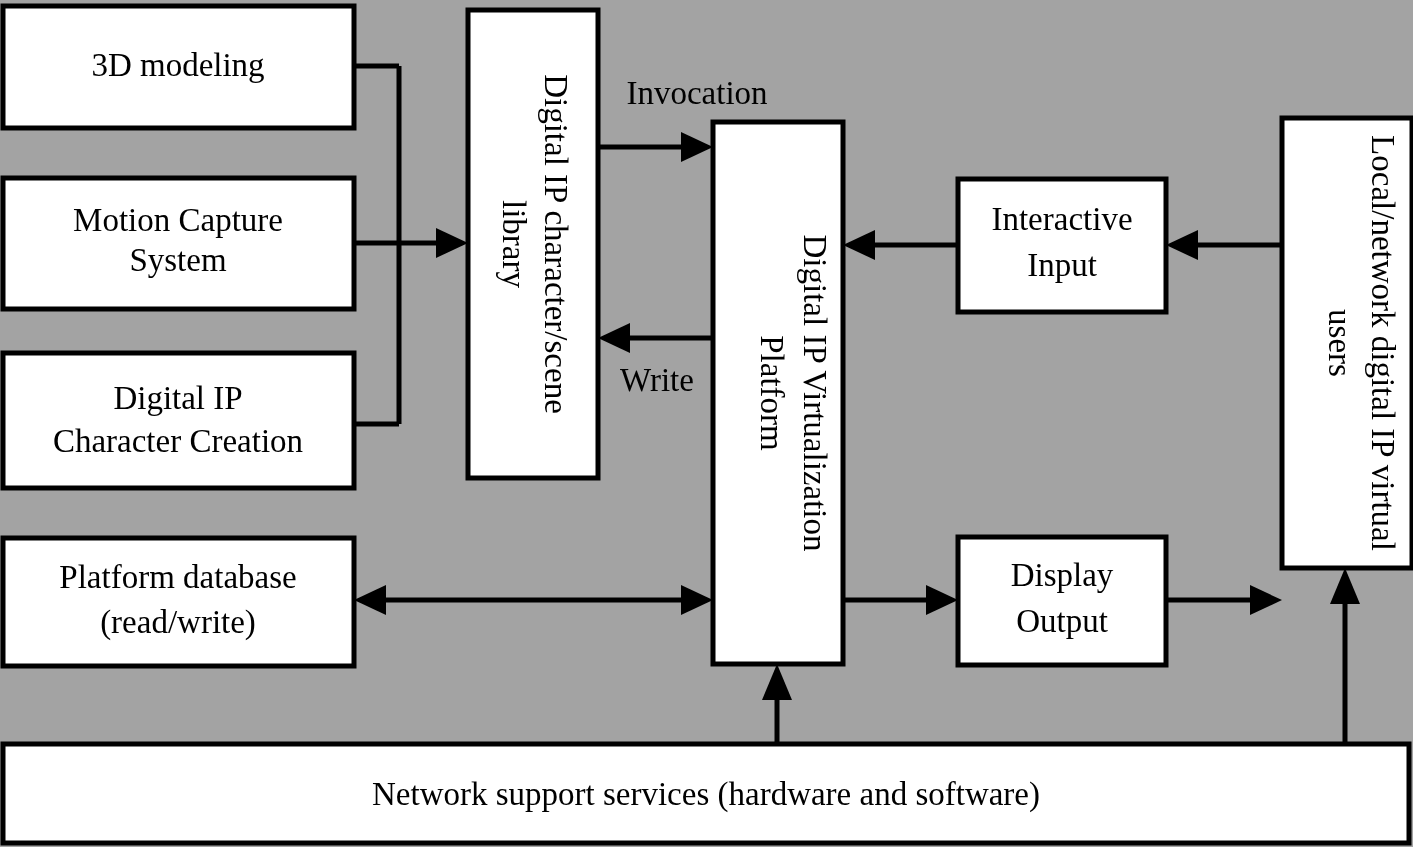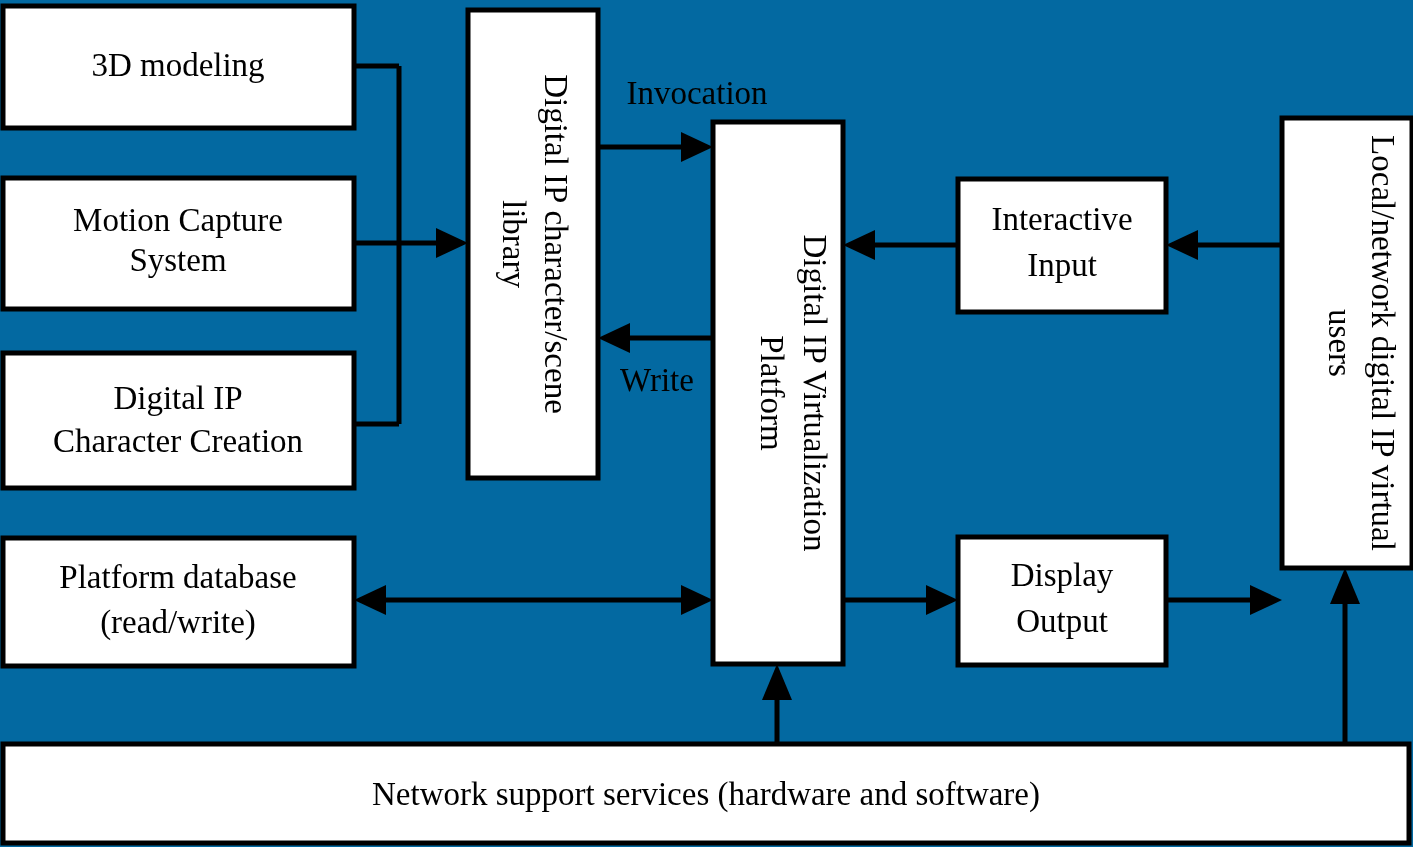--- a/index.html
+++ b/index.html
@@ -4,21 +4,21 @@
 <style>
   html, body {
     margin: 0;
     padding: 0;
     background: #ffffff;
   }
   #diagram-root {
     position: relative;
     width: 1413px;
     height: 847px;
-    background: #0369a1;
+    background: #a3a3a3;
     font-family: "Liberation Serif", "DejaVu Serif", serif;
     overflow: hidden;
   }
   svg.diagram {
     display: block;
     width: 1413px;
     height: 847px;
   }
   .box-rect {
     fill: #ffffff;

